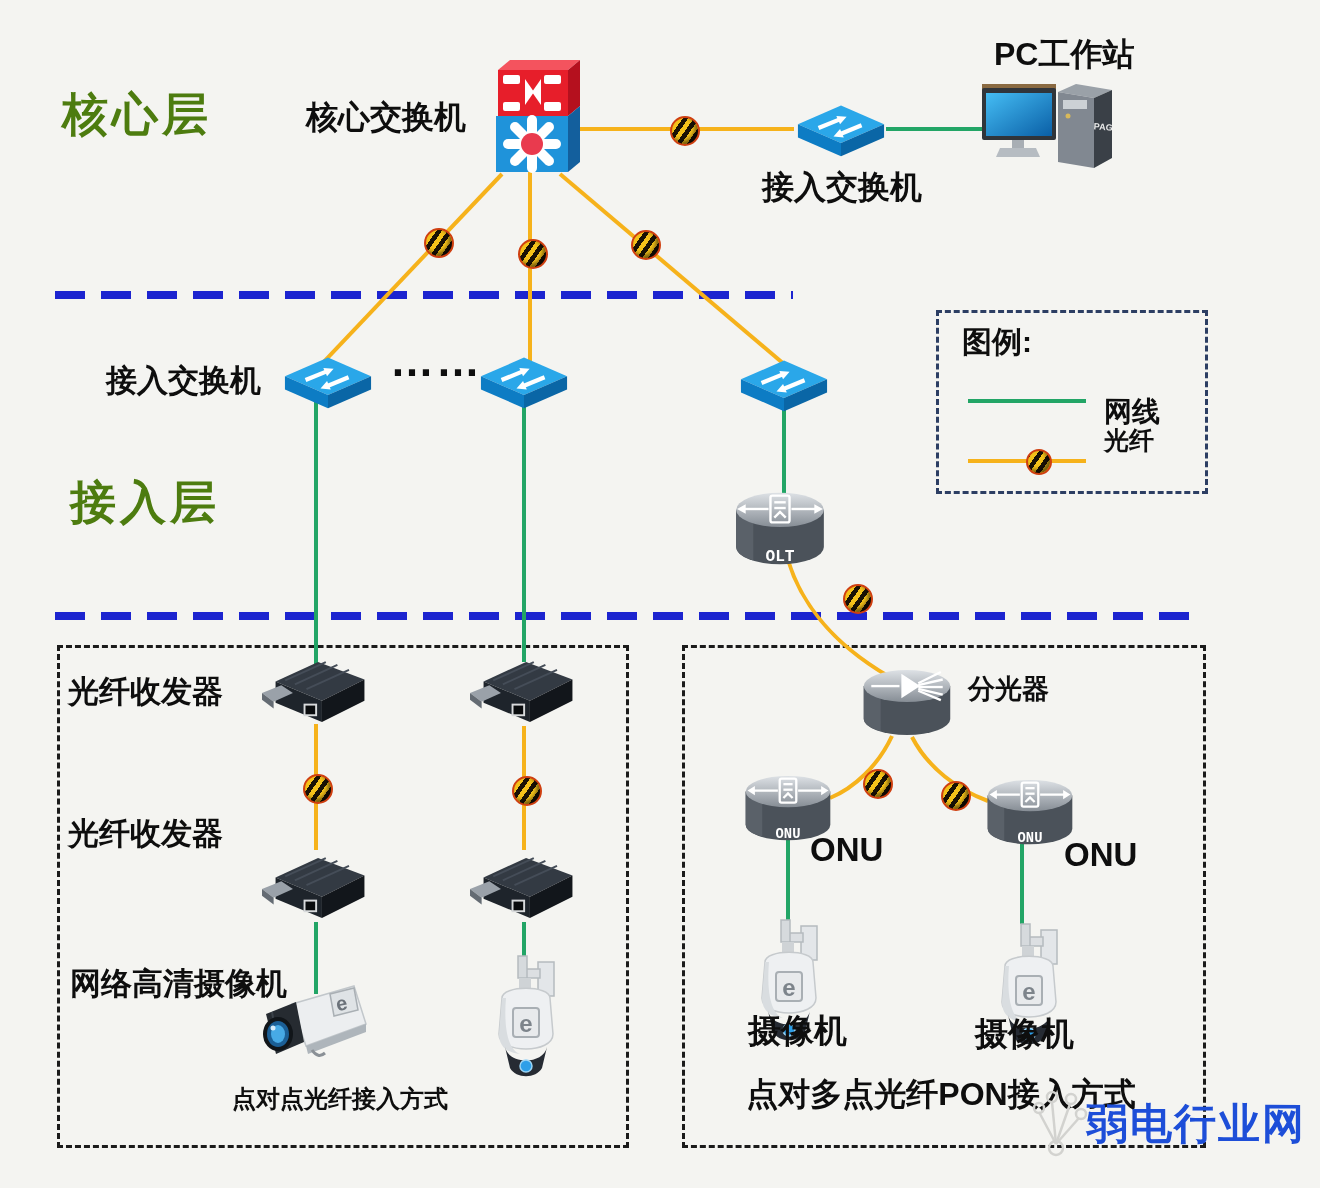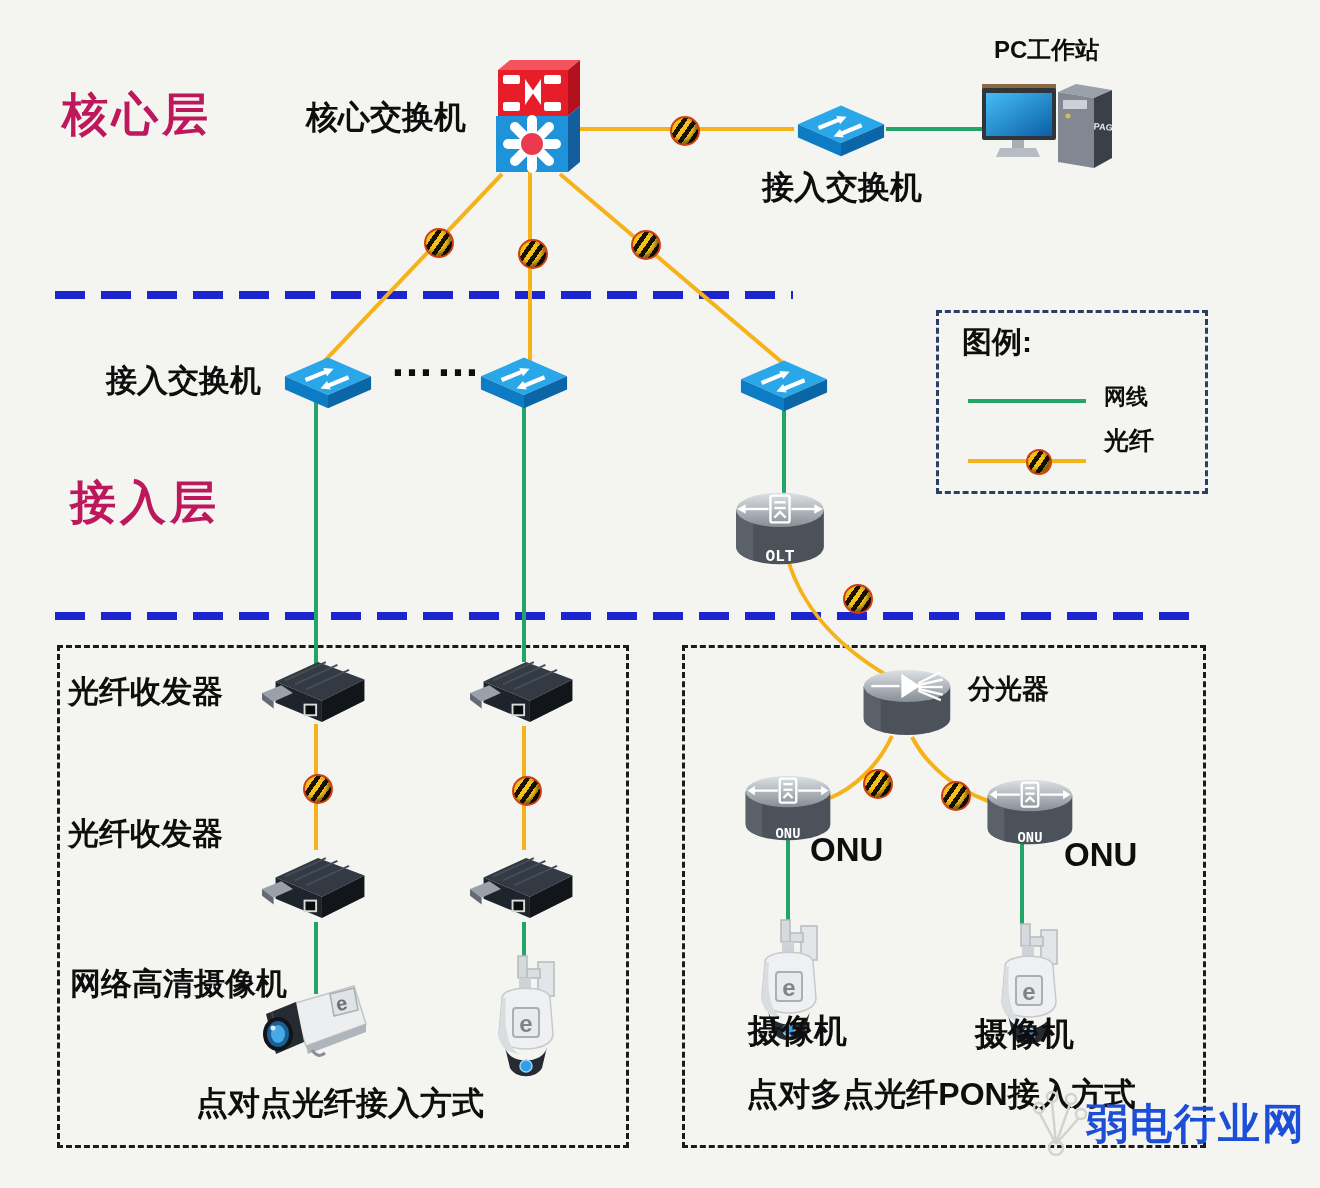--- a/index.html
+++ b/index.html
@@ -1,19 +1,19 @@
 <!DOCTYPE html>
 <html><head>
 <meta charset="utf-8">
 <style>
   html,body{margin:0;padding:0;}
   body{font-family:"Liberation Sans","DejaVu Sans",sans-serif;}
   #stage{position:relative;width:1320px;height:1188px;background:#f4f4f1;overflow:hidden;}
   .lbl{position:absolute;font-weight:bold;color:#0e0e0e;white-space:nowrap;line-height:1.15;z-index:4;}
-  .blue{color:#be185d;}
+  .blue{color:#4d7c0f;}
   .hline,.vline{position:absolute;z-index:1;}
   .diag{position:absolute;z-index:1;height:4px;transform-origin:0 50%;}
   .green{background:#22a566;}
   .yellow{background:#f6b21b;}
   .bdash{position:absolute;height:8px;z-index:1;
          background:repeating-linear-gradient(90deg,#1c24cf 0 30px,transparent 30px 46px);}
   .dbox{position:absolute;border:3px dashed #1b1b1b;z-index:0;}
   .legendbox{position:absolute;border:3px dashed #2c3e63;z-index:0;}
   .fm{position:absolute;width:26px;height:26px;border-radius:50%;z-index:3;
       background:repeating-linear-gradient(125deg,#1a1205 0 4.5px,#f5c21a 4.5px 9px);
@@ -112,21 +112,21 @@
   <div class="fm" style="left:518px;top:239px;"></div>
   <div class="fm" style="left:631px;top:230px;"></div>
 
   <div class="hline yellow" style="left:566px;top:127px;width:228px;height:4px;"></div>
   <div class="fm" style="left:670px;top:116px;"></div>
   <svg class="dev" style="left:793px;top:100px;" width="96" height="58">
       <use href="#sym-switch"></use>
     </svg>
   <div class="lbl" style="left:762px;top:169px;font-size:32px;">接入交换机</div>
   <div class="hline green" style="left:886px;top:127px;width:98px;height:4px;"></div>
-  <div class="lbl" style="left:994px;top:36px;font-size:24px;">PC工作站</div>
+  <div class="lbl" style="left:994px;top:36px;font-size:32px;">PC工作站</div>
   <svg class="dev" style="left:980px;top:78px;" width="140" height="96" viewBox="0 0 140 96">
     <rect x="2" y="6" width="74" height="6" fill="#8a6a42"></rect>
     <rect x="2" y="10" width="74" height="52" rx="2" fill="#30353b"></rect>
     <rect x="6" y="15" width="66" height="43" fill="url(#scr)"></rect>
     <rect x="32" y="62" width="12" height="8" fill="#a8aeb4"></rect>
     <polygon points="20,70 56,70 60,79 16,79" fill="#b6bcc2"></polygon>
     <polygon points="78,14 96,6 132,12 114,20" fill="#9aa1a8"></polygon>
     <polygon points="78,14 114,20 114,90 78,84" fill="#818891"></polygon>
     <polygon points="114,20 132,12 132,80 114,90" fill="#3a4047"></polygon>
     <rect x="83" y="22" width="24" height="9" fill="#ccd1d5"></rect>
@@ -163,21 +163,21 @@
         <line x1="62" y1="22" x2="88" y2="22"></line>
     </g>
     <polygon points="5,22 14,17 14,27" fill="#ffffff"></polygon>
     <polygon points="95,22 86,17 86,27" fill="#ffffff"></polygon>
     <text class="cyl-text" x="50" y="77" font-size="17" fill="#ffffff" text-anchor="middle">OLT</text>
   </svg>
 
   <div class="legendbox" style="left:936px;top:310px;width:266px;height:178px;"></div>
   <div class="lbl" style="left:962px;top:325px;font-size:30px;">图例:</div>
   <div class="hline green" style="left:968px;top:399px;width:118px;height:4px;z-index:2;"></div>
-  <div class="lbl" style="left:1104px;top:384px;font-size:22px;">网线</div>
+  <div class="lbl" style="left:1104px;top:396px;font-size:28px;">网线</div>
   <div class="hline yellow" style="left:968px;top:459px;width:118px;height:4px;z-index:2;"></div>
   <div class="fm sm" style="left:1026px;top:449px;"></div>
   <div class="lbl" style="left:1104px;top:426px;font-size:25px;">光纤</div>
 
   <svg class="overlay" width="1320" height="1188" viewBox="0 0 1320 1188">
     <path d="M788,560 C800,600 830,642 888,676" stroke="#f6b21b" stroke-width="4" fill="none"></path>
     <path d="M892,736 C878,766 854,788 830,798" stroke="#f6b21b" stroke-width="4" fill="none"></path>
     <path d="M912,737 C928,768 958,790 988,801" stroke="#f6b21b" stroke-width="4" fill="none"></path>
   </svg>
   <div class="fm" style="left:843px;top:584px;"></div>
@@ -215,21 +215,21 @@
     <line x1="22" y1="42" x2="29" y2="80" stroke="#3b4249" stroke-width="2"></line>
     <ellipse cx="28" cy="64" rx="15" ry="17" fill="#111519"></ellipse>
     <ellipse cx="28" cy="64" rx="11" ry="13" fill="#1b5f96"></ellipse>
     <ellipse cx="28" cy="64" rx="7" ry="9" fill="#47aae6"></ellipse>
     <circle cx="23" cy="58" r="2.5" fill="#d8ecfa"></circle>
     <path d="M62,80 q6,9 13,3" stroke="#8a9096" stroke-width="3" fill="none"></path>
   </svg>
   <svg class="dev" style="left:492px;top:952px;" width="68" height="132">
       <use href="#sym-dome"></use>
     </svg>
-  <div class="lbl" style="left:57px;top:1085px;width:566px;text-align:center;font-size:32px;">点对点光纤接入方式</div>
+  <div class="lbl" style="left:57px;top:1085px;width:566px;text-align:center;font-size:24px;">点对点光纤接入方式</div>
 
   <div class="dbox" style="left:682px;top:645px;width:518px;height:497px;"></div>
   <svg class="dev" style="left:860px;top:666px;" width="94" height="74" viewBox="0 0 100 78">
     <path d="M4,21 L4,56 A46,17 0 0 0 96,56 L96,21" fill="#4b525a"></path>
     <path d="M4,21 L4,56 A46,17 0 0 0 22,69 L22,28" fill="#5a6169"></path>
     <ellipse cx="50" cy="21" rx="46" ry="17" fill="url(#cylTop)"></ellipse>
     <g stroke="#ffffff" stroke-width="2.5" fill="none">
       <line x1="12" y1="21" x2="42" y2="21"></line>
       <line x1="62" y1="18" x2="86" y2="6"></line>
         <line x1="62" y1="20" x2="88" y2="14"></line>

